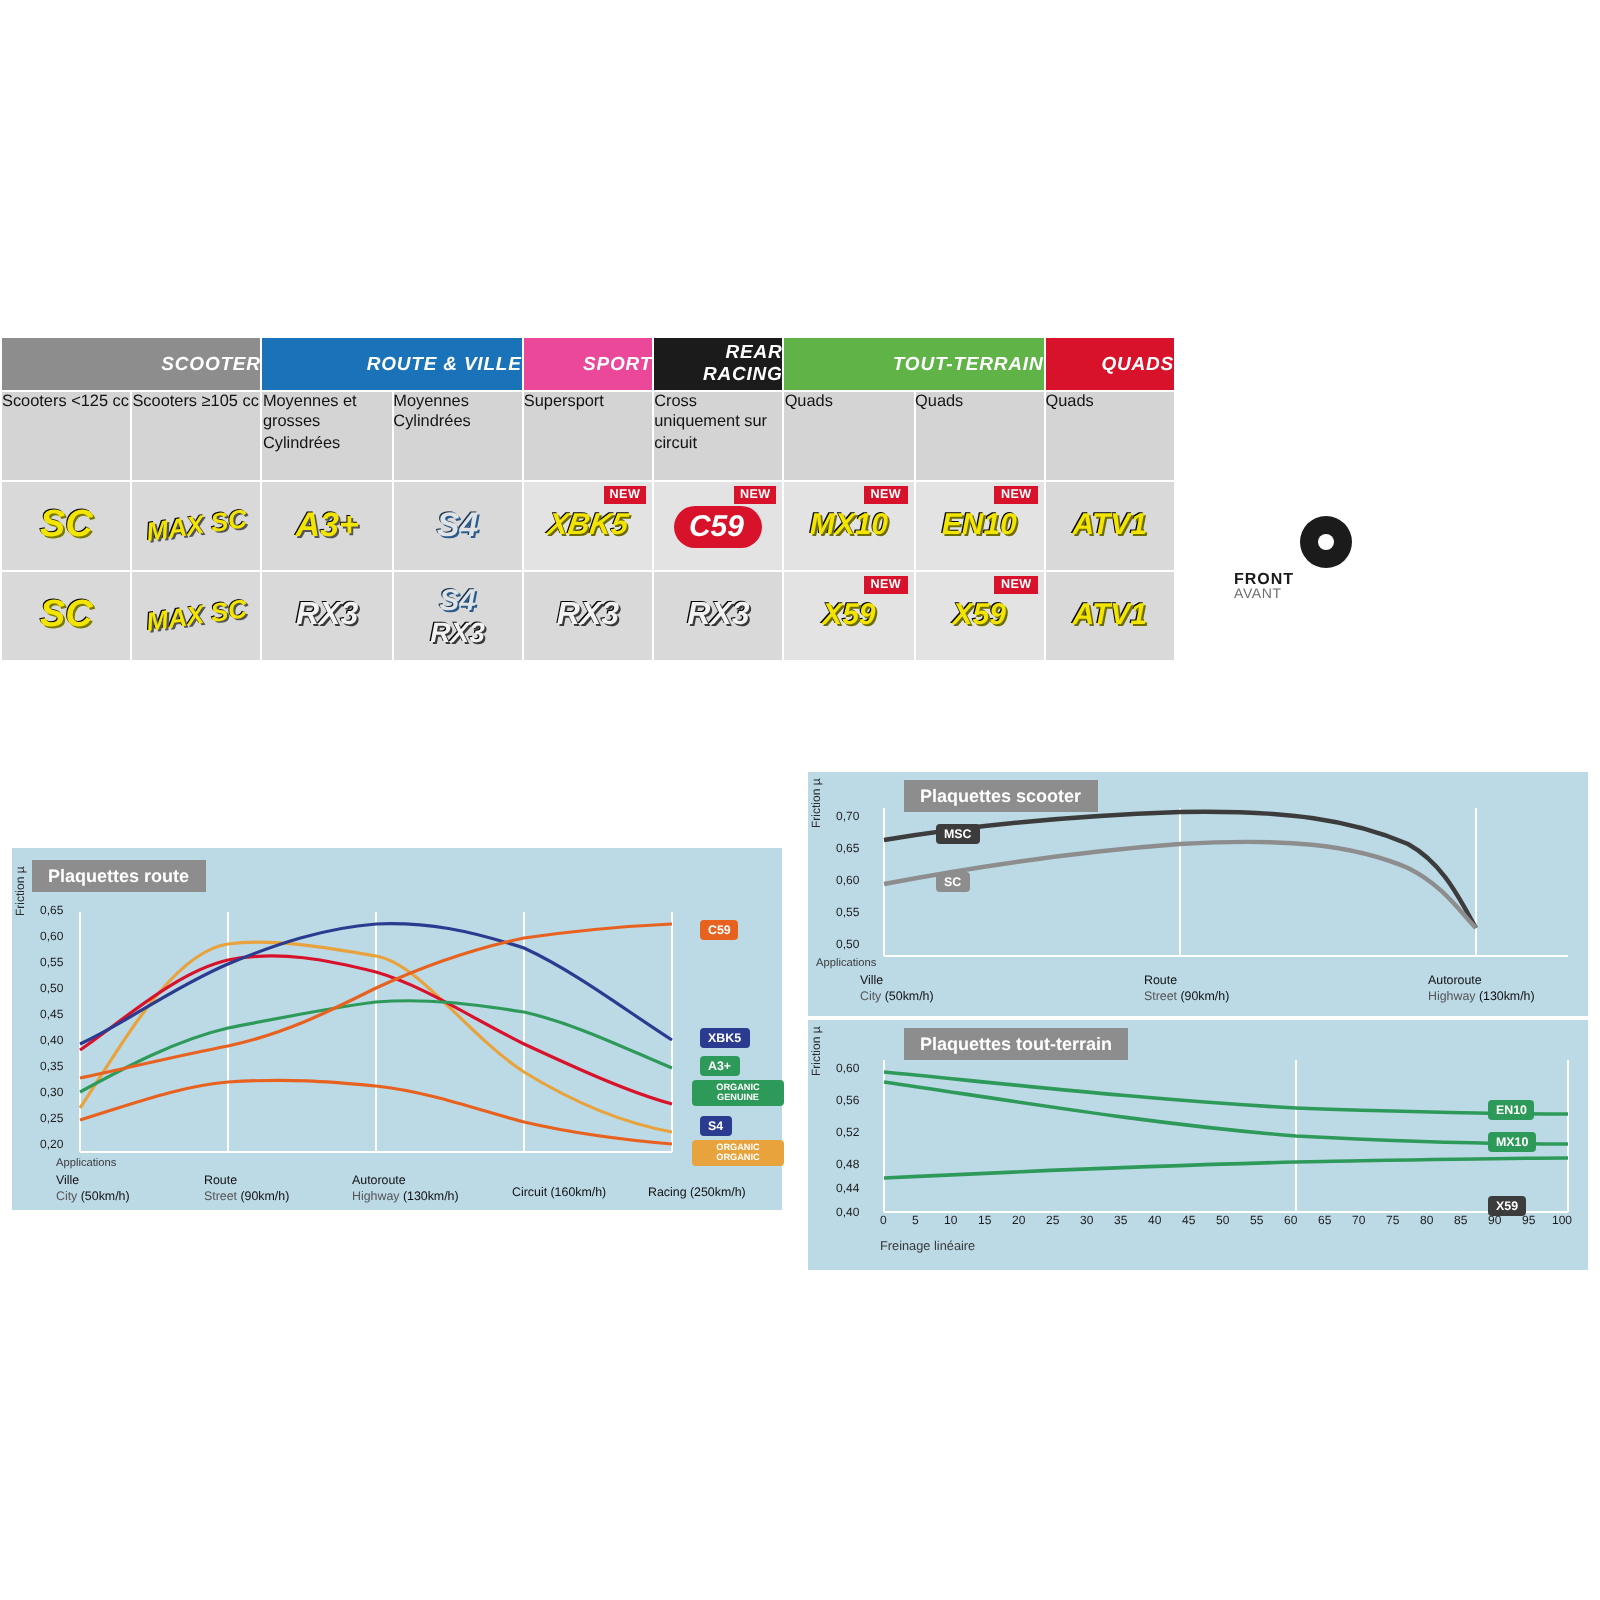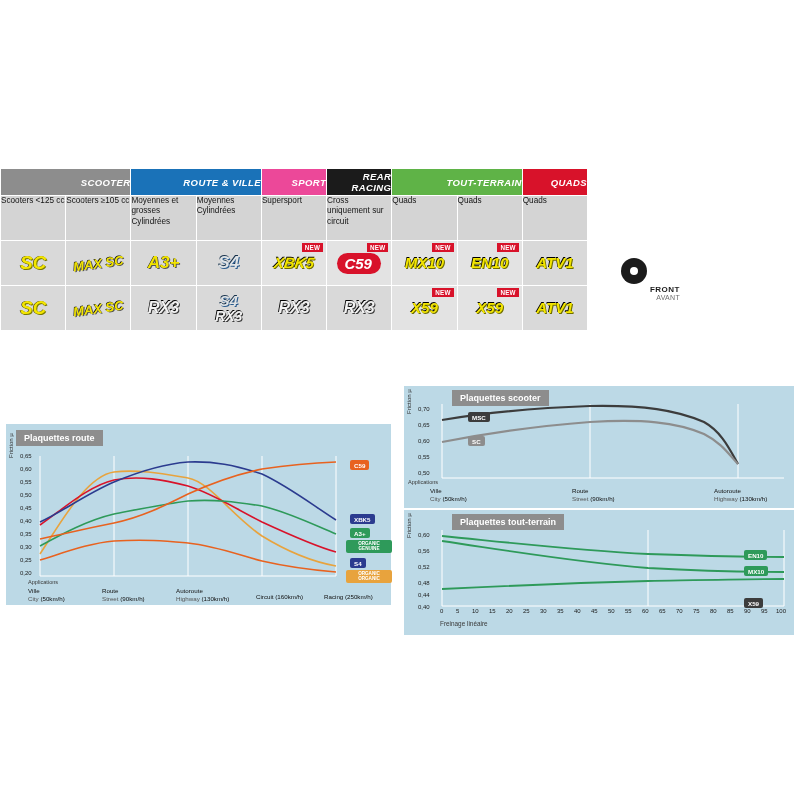--- a/index.html
+++ b/index.html
@@ -46,21 +46,21 @@
   .pad-xbk  { color:#f3e500; text-shadow:1px 1px 0 #6b6b00, -0.6px -0.6px 0 #000; font-size:15px;
               transform:skewX(-8deg); display:inline-block; }
   .c59wrap  { display:inline-block; background:#d8122a; color:#fff; border-radius:14px;
               padding:2px 9px 2px 7px; font-weight:bold; font-style:italic; font-size:15px; }
   .pad-mx   { color:#f3e500; text-shadow:1px 1px 0 #6f6f00, -0.6px -0.6px 0 #000; font-size:15px; }
   .pad-x59  { color:#f3e500; text-shadow:1px 1px 0 #6f6f00, -0.6px -0.6px 0 #000; font-size:15px; }
   .pad-atv  { color:#f3e500; text-shadow:1px 1px 0 #6f6f00, -0.6px -0.6px 0 #000; font-size:15px; }
   .stack { display:flex; flex-direction:column; align-items:center; gap:1px; }
 
   
-  .fr { position:absolute; left:588px; width:92px; text-align:right; }
+  .fr { position:absolute; left:588px; width:92px; text-align:left;padding-left:29px; }
   .fr-front { top:258px; }
   .fr-rear  { top:310px; }
   .disc { width:26px; height:26px; border-radius:50%; background:#1b1b1b; color:#fff;
           margin:0 auto; position:relative; }
   .disc:after { content:""; position:absolute; left:50%; top:50%; width:8px; height:8px;
                 margin:-4px 0 0 -4px; border-radius:50%; background:#fff; }
   .disc .arrow { position:absolute; left:3px; top:3px; width:20px; height:20px;
                  border:2px solid #fff; border-radius:50%; border-left-color:transparent; }
   .fr-lbl { font-size:8px; font-weight:bold; color:#1b1b1b; margin-top:1px; letter-spacing:0.5px;}
   .fr-sub { font-size:7px; color:#6d6d6d; letter-spacing:0.3px; }

